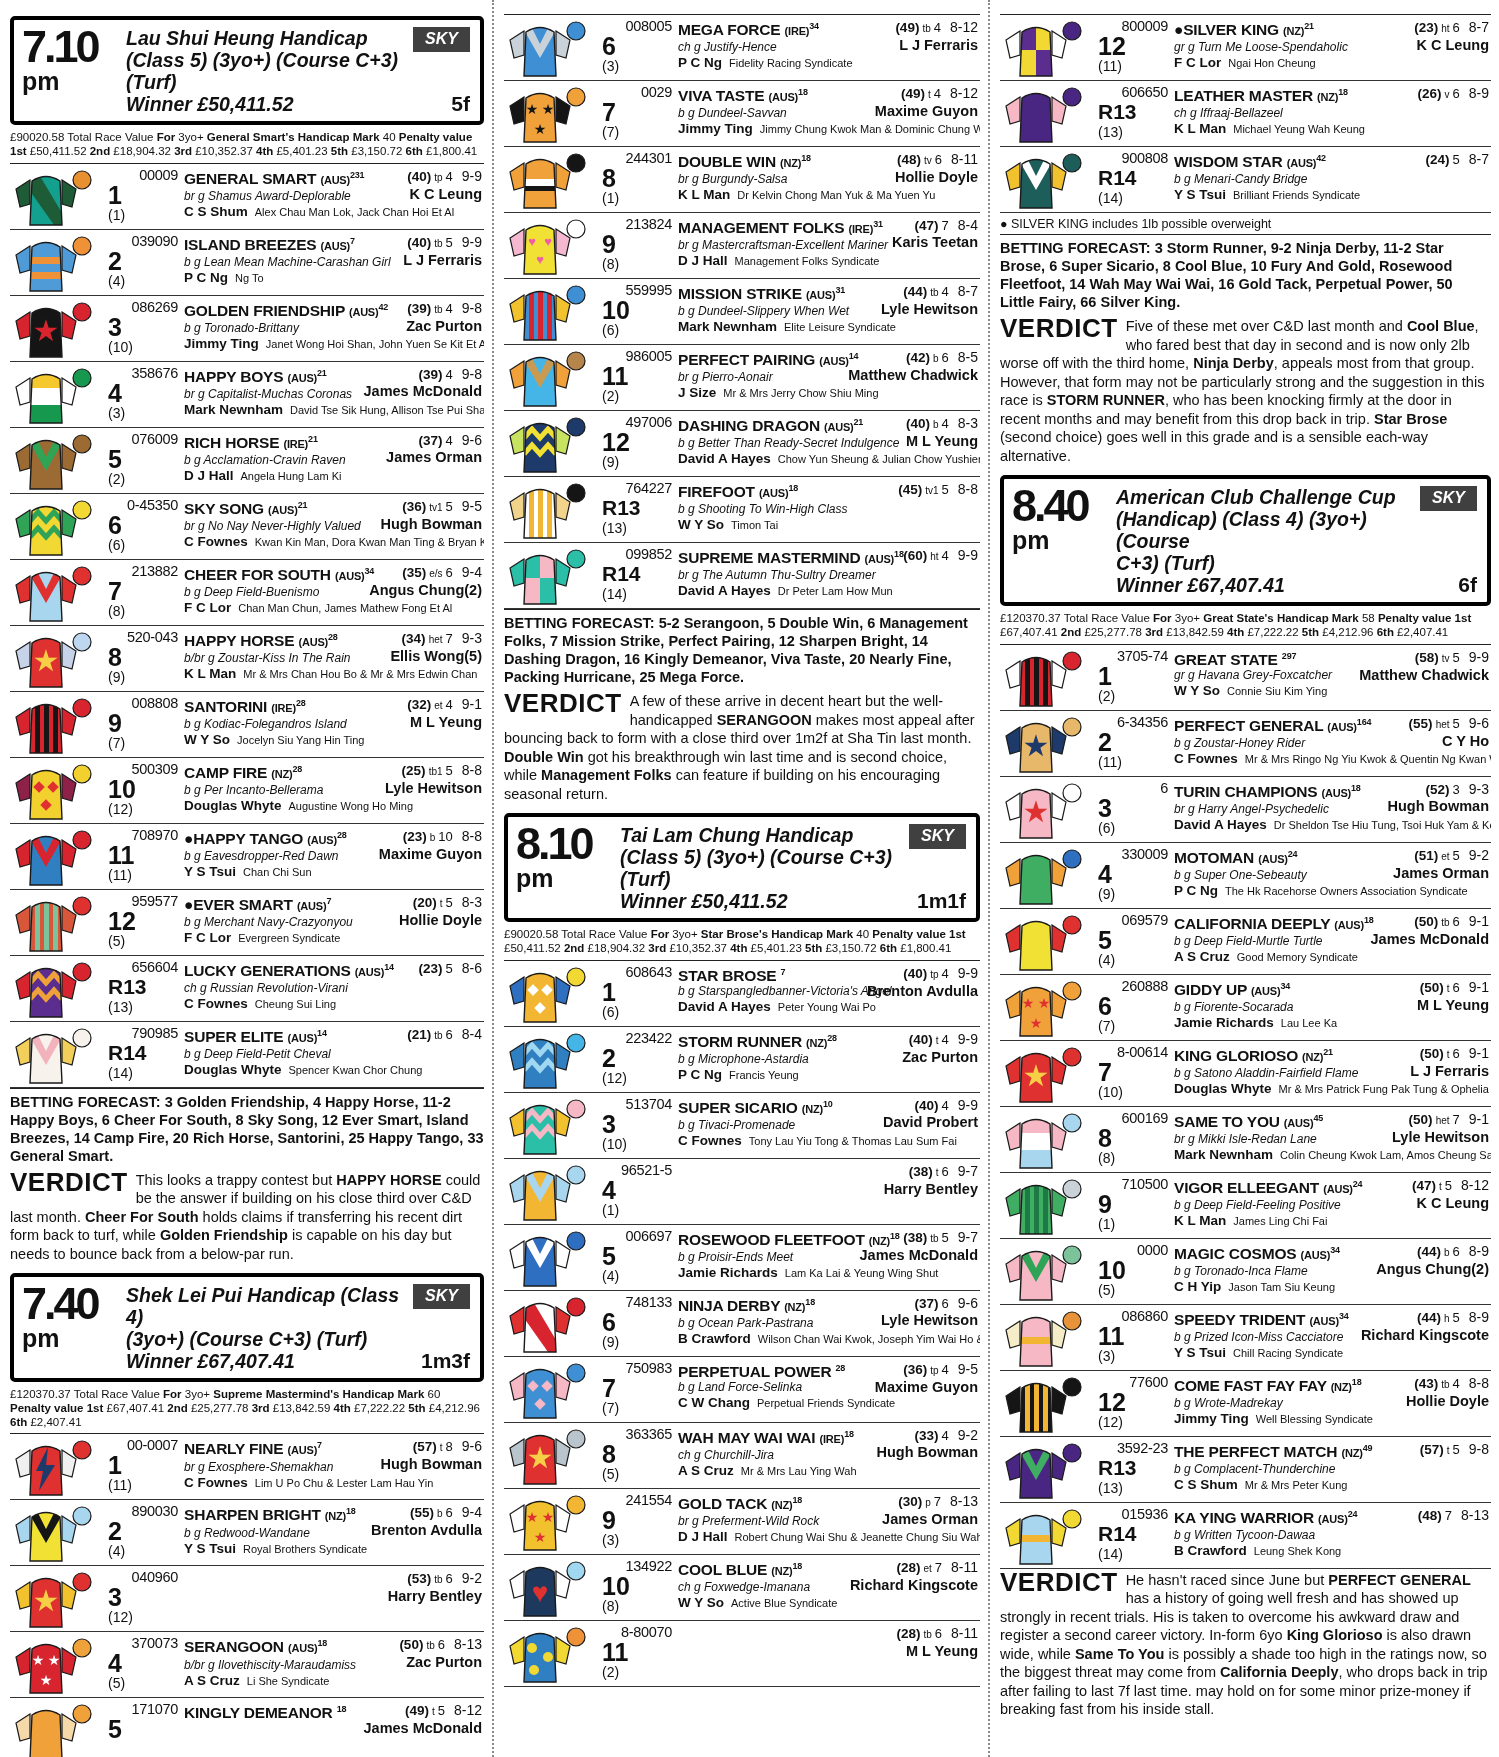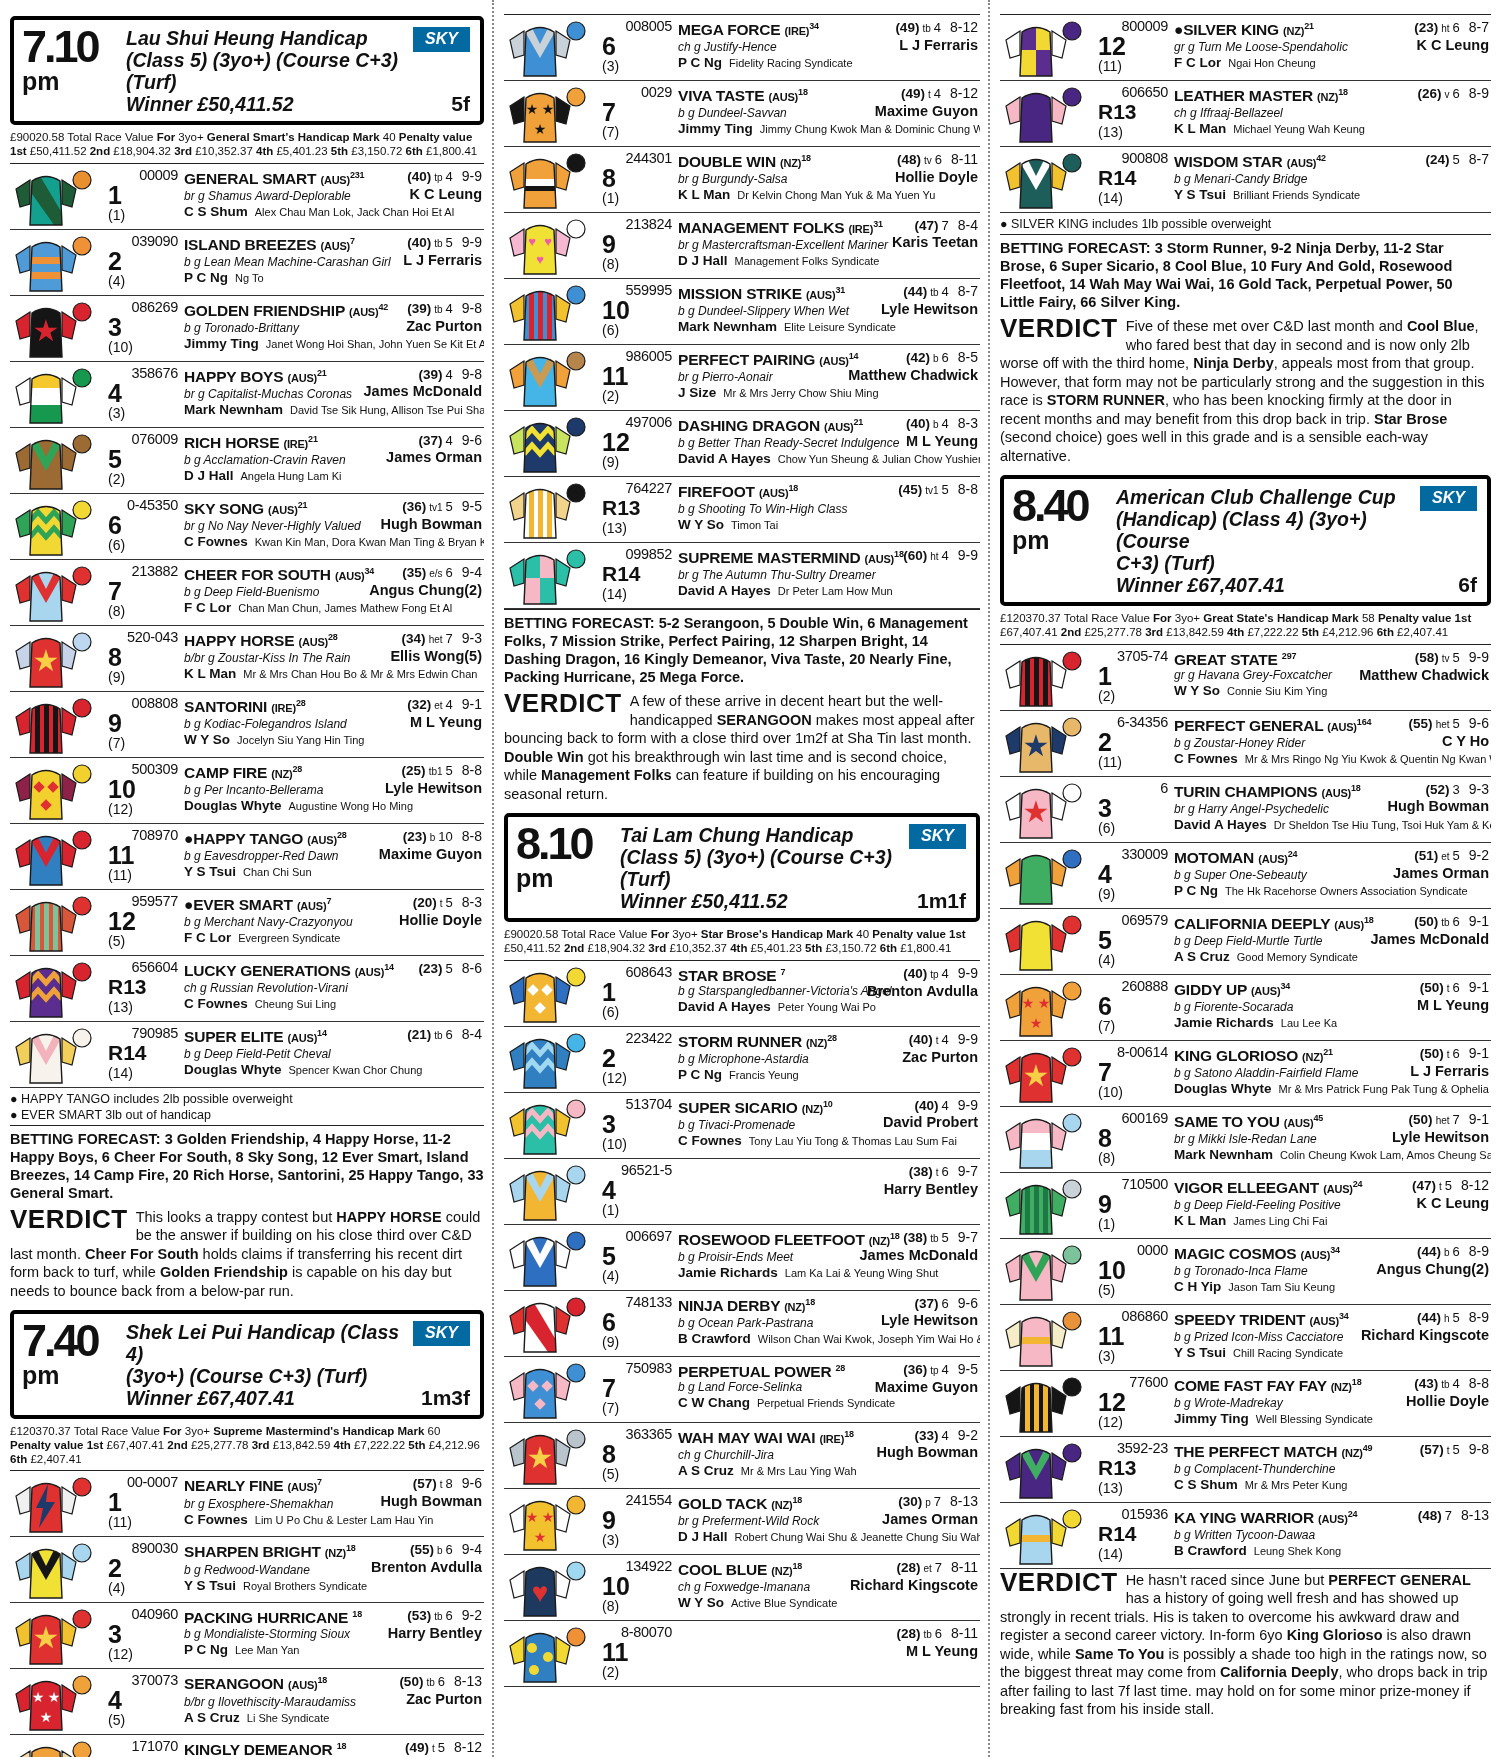--- a/index.html
+++ b/index.html
@@ -10,21 +10,21 @@
   .col2{width:496px;border-left:2px dotted #888;}
   .col3{width:511px;border-left:2px dotted #888;}
 
   
   .racehead{border:4px solid #000;border-radius:5px;display:flex;padding:5px 10px 6px 8px;
             margin:2px 0 6px 0;background:#fff;}
   .rh-time{width:104px;flex:none;text-align:left;}
   .rh-time .t{font-size:45px;font-weight:800;letter-spacing:-3px;line-height:44px;}
   .rh-time .pm{font-size:25px;font-weight:800;line-height:24px;}
   .rh-body{flex:1;font-style:italic;font-weight:bold;font-size:19.5px;line-height:22px;padding-top:2px;}
-  .sky{float:right;background:#0369a1;color:#fff;font-style:italic;font-weight:bold;
+  .sky{float:right;background:#404040;color:#fff;font-style:italic;font-weight:bold;
        font-size:16px;padding:1px 12px 2px 12px;margin-left:8px;}
   .winline{display:flex;justify-content:space-between;align-items:flex-end;}
   .dist{font-style:normal;font-size:21px;font-weight:800;}
 
   .cond{font-size:11.5px;line-height:13.8px;margin:2px 2px 4px 0;}
 
   .entries{border-top:1.5px solid #222;}
   .entry{position:relative;min-height:64px;border-bottom:1.2px solid #333;
          display:flex;padding-top:3px;box-sizing:border-box;}
   .silks{width:90px;flex:none;}
@@ -546,24 +546,20 @@
           <div class="main">
             <div class="nameline">SUPER ELITE <span class="ctry">(AUS)</span><sup class="days">14</sup></div>
             <div class="sire">b g Deep Field-Petit Cheval</div>
             <div class="tline"><span class="trainer">Douglas Whyte</span><span class="owner">Spencer Kwan Chor Chung</span></div>
           </div>
           <div class="rightbox">
             <div class="rating"><b>(21)</b><span class="gear">tb</span><span class="age">6</span><span class="wt">8-4</span></div>
           </div>
         </div>
       </div>
-    <div class="notes">
-        <div>● HAPPY TANGO includes 2lb possible overweight</div>
-        <div>● EVER SMART 3lb out of handicap</div>
-      </div>
     <div class="forecast">BETTING FORECAST: 3 Golden Friendship, 4 Happy Horse, 11-2 Happy Boys, 6 Cheer For South, 8 Sky Song, 12 Ever Smart, Island Breezes, 14 Camp Fire, 20 Rich Horse, Santorini, 25 Happy Tango, 33 General Smart.</div>
     <div class="verdict"><span class="vlabel">VERDICT</span>This looks a trappy contest but <b>HAPPY HORSE</b> could be the answer if building on his close third over C&amp;D last month. <b>Cheer For South</b> holds claims if transferring his recent dirt form back to turf, while <b>Golden Friendship</b> is capable on his day but needs to bounce back from a below-par run.</div>
     <div class="racehead">
         <div class="rh-time">
           <div class="t">7.40</div>
           <div class="pm">pm</div>
         </div>
         <div class="rh-body">
           <span class="sky">SKY</span>
           <div>Shek Lei Pui Handicap (Class 4)</div>
@@ -657,25 +653,20 @@
                 <text x="36" y="42" font-size="30" text-anchor="middle" fill="#f7cf46">★</text>
               </g>
     <path d="M22,14 Q36,5 50,14 L52,58 L20,58 Z" fill="none" stroke="#1a1a1a" stroke-width="1.4"></path>
     <circle cx="72" cy="13" r="9" fill="#e03131" stroke="#1a1a1a" stroke-width="1.2"></circle>
   </svg>
           </div>
           <div class="ncol">
             <div class="form">040960</div>
             <div class="bigno">3</div>
             <div class="draw">(12)</div>
-          </div>
-          <div class="main">
-            <div class="nameline">PACKING HURRICANE <sup class="days">18</sup></div>
-            <div class="sire">b g Mondialiste-Storming Sioux</div>
-            <div class="tline"><span class="trainer">P C Ng</span><span class="owner">Lee Man Yan</span></div>
           </div>
           <div class="rightbox">
             <div class="rating"><b>(53)</b><span class="gear">tb</span><span class="age">6</span><span class="wt">9-2</span></div>
             <div class="jockey">Harry Bentley</div>
           </div>
         </div>
         <div class="entry">
           <div class="silks">
             <svg width="84" height="62" viewBox="0 0 84 62">
     <defs>

